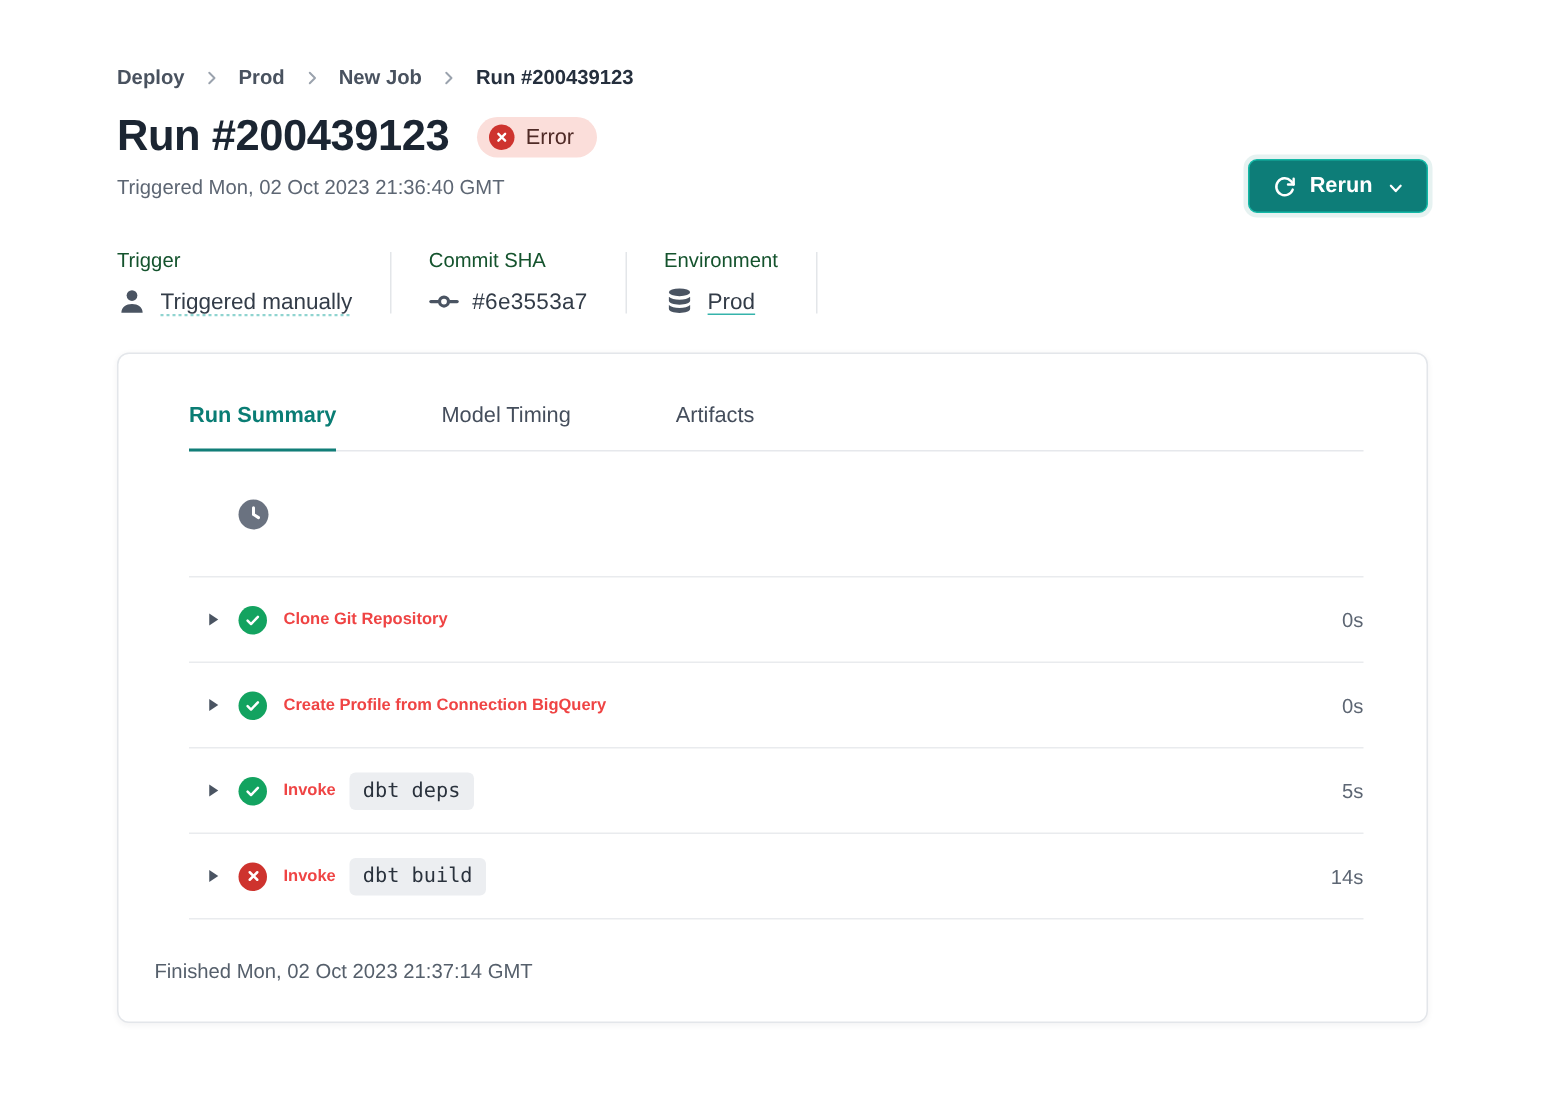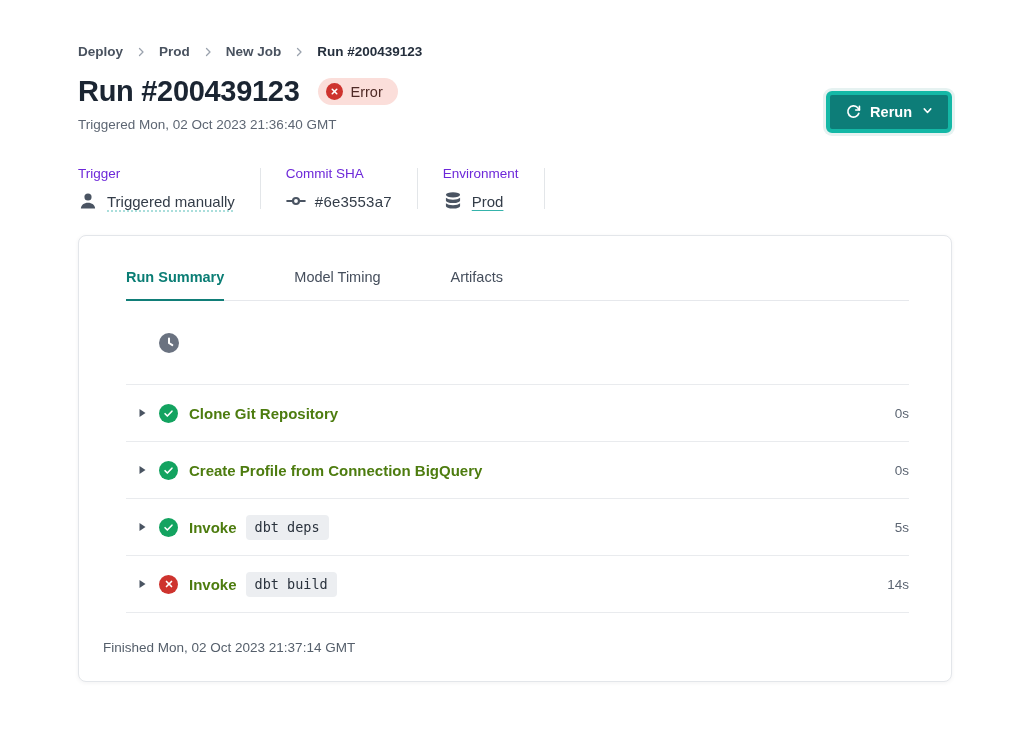--- a/index.html
+++ b/index.html
@@ -16,52 +16,52 @@
   
   .title-row { display:flex; align-items:center; gap:18px; margin-top:16px; }
   h1.run-title { font-size:29px; font-weight:700; color:#1b2532; letter-spacing:-0.3px; }
   .error-badge { display:inline-flex; align-items:center; gap:8px; background:#fbdeda;
     border-radius:999px; padding:5px 15px 5px 8px; }
   .error-badge .txt { font-size:14.5px; color:#4f2a26; }
   .circle-icon { border-radius:50%; display:inline-flex; align-items:center; justify-content:center; flex:0 0 auto; }
   .triggered-line { margin-top:9px; font-size:13.5px; color:#5d6673; }
 
   
-  .rerun-btn { position:absolute; top:91px; right:78px; display:flex; align-items:flex-start; gap:9px;
-    background:#0d7d78; color:#fff; border:4px solid #14b8a6; border-radius:6px;
+  .rerun-btn { position:absolute; top:106px; right:78px; display:flex; align-items:flex-end; gap:9px;
+    background:#0d7d78; color:#fff; border:1px solid #14b8a6; border-radius:6px;
     padding:9px 14px 9px 16px; font-size:14.5px; font-weight:600; cursor:pointer;
     box-shadow:0 0 0 3px rgba(13,125,120,0.10); }
 
   
   .meta-row { display:flex; align-items:stretch; margin-top:34px; }
   .meta-divider { width:1px; background:#e3e6e9; margin:2px 0; }
   .meta-col { padding:0 25px; }
   .meta-col:first-child { padding-left:0; }
-  .meta-label { font-size:13.5px; color:#6d28d9; }
+  .meta-label { font-size:13.5px; color:#14532d; }
   .meta-value { display:flex; align-items:center; gap:9px; margin-top:10px; font-size:15px; color:#333c48; }
   .dotted-underline { text-decoration:underline dotted #8fd4d0; text-underline-offset:4px; cursor:pointer; }
   .teal-underline { color:#333c48; text-decoration:underline solid #35b3ab; text-underline-offset:3px; cursor:pointer; }
   .mono-sha { letter-spacing:0.2px; }
 
   
   .card { margin-top:24px; border:1px solid #e3e6ea; border-radius:8px;
     box-shadow:0 1px 4px rgba(30,40,50,0.06); background:#fff; }
   .card-body { padding:0 42px 0 47px; }
 
   
   .tabs-row { display:flex; gap:70px; padding-top:33px; border-bottom:1px solid #e6e8ec; }
   .tab { font-size:14.5px; color:#454e5c; padding-bottom:14px; cursor:pointer; }
   .tab.active { color:#0a7d74; font-weight:700; border-bottom:2px solid #117e78; margin-bottom:-1px; }
 
   
   .step-row { display:flex; align-items:center; padding-left:10px; border-bottom:1px solid #e9ebee; height:57px; }
   .queue-row { height:84px; border-bottom:1px solid #e9ebee; display:flex; align-items:center; padding-left:10px; }
   .caret-col { width:23px; display:flex; align-items:center; }
   .caret { cursor:pointer; display:flex; }
-  .step-title { margin-left:11px; font-size:15px; font-weight:700; color:#4d7c0f; }
+  .step-title { margin-left:11px; font-size:11px; font-weight:700; color:#ef4444; }
   .cmd-chip { margin-left:9px; font-family:"DejaVu Sans Mono","Liberation Mono",monospace;
     font-size:13.5px; color:#2a323d; background:#eceef1; border-radius:4px; padding:4px 9px 5px; }
   .duration { margin-left:auto; font-size:13.5px; color:#5d6673;text-align:right; }
   .queue-text { margin-left:11px; }
   .queue-title { font-size:15px; font-weight:700; color:#1b2430; }
   .queue-link { display:inline-block; margin-top:5px; font-size:13.5px; color:#5d6673;
     text-decoration:underline; text-underline-offset:3px; cursor:pointer; }
 
   .card-footer { padding:0 24px; height:68px; display:flex; align-items:center;
     font-size:13.5px; color:#555f6b; }

